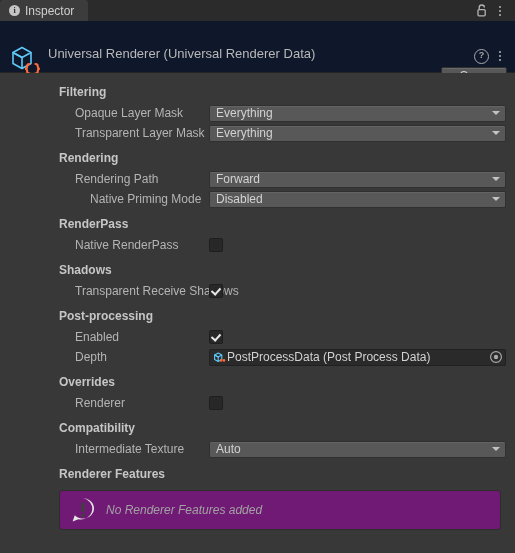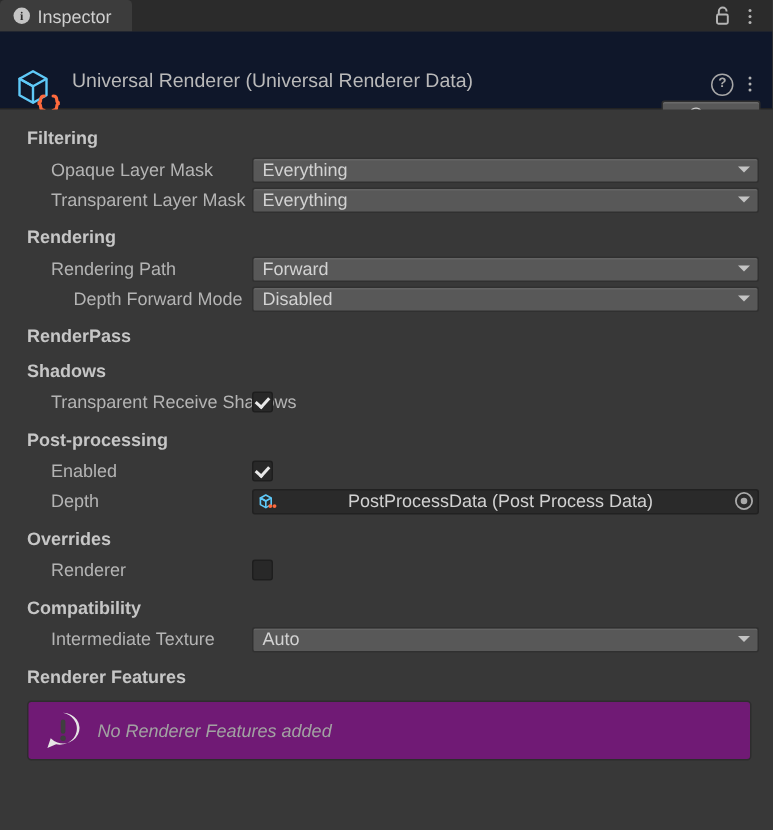--- a/index.html
+++ b/index.html
@@ -124,20 +124,21 @@
     box-shadow: inset 0 1px 0 #6a6a6a;
   }
 
   
   .body {
     position: relative;
     padding-top: 11px;
     background: #383838;
     height: calc(553px - 73px);
     box-sizing: border-box;
+    padding-left: 41px;
   }
 
   .section-title {
     font-weight: bold;
     color: #c6c6c6;
     font-size: 12px;
     padding-left: 18px;
     margin-top: 7px;
     margin-bottom: 3px;
     height: 16px;
@@ -202,21 +203,20 @@
     height: 17px;
     background: #2a2a2a;
     border: 1px solid #212121;
     border-radius: 2px;
     display: flex;
     align-items: center;
     padding: 0 22px 0 3px;
     color: #d2d2d2;
     font-size: 12px;
     box-sizing: border-box;
-    gap: 46px;
   }
   .objfield .mini-icon {
     width: 13px; height: 13px;
     margin-right: 1px;
     flex: 0 0 auto;
   }
   .objfield .objname {
     white-space: nowrap;
     overflow: hidden;
   }
@@ -352,31 +352,37 @@
     <div class="label">Rendering Path</div>
     <div class="field-area">
       <div class="dropdown">
         <span>Forward</span>
         <span class="arrow"></span>
       </div>
     </div>
   </div>
 
   <div class="row">
-    <div class="label indent2">Depth Forward Mode</div>
+    <div class="label indent2">Native Priming Mode</div>
     <div class="field-area">
       <div class="dropdown">
         <span>Disabled</span>
         <span class="arrow"></span>
       </div>
     </div>
   </div>
 
   <div class="section-title">RenderPass</div>
 
+  <div class="row">
+    <div class="label">Native RenderPass</div>
+    <div class="field-area">
+      <span class="checkbox"></span>
+    </div>
+  </div>
 
   <div class="section-title">Shadows</div>
 
   <div class="row">
     <div class="label">Transparent Receive Shadows</div>
     <div class="field-area">
       <span class="checkbox checked"></span>
     </div>
   </div>
 

